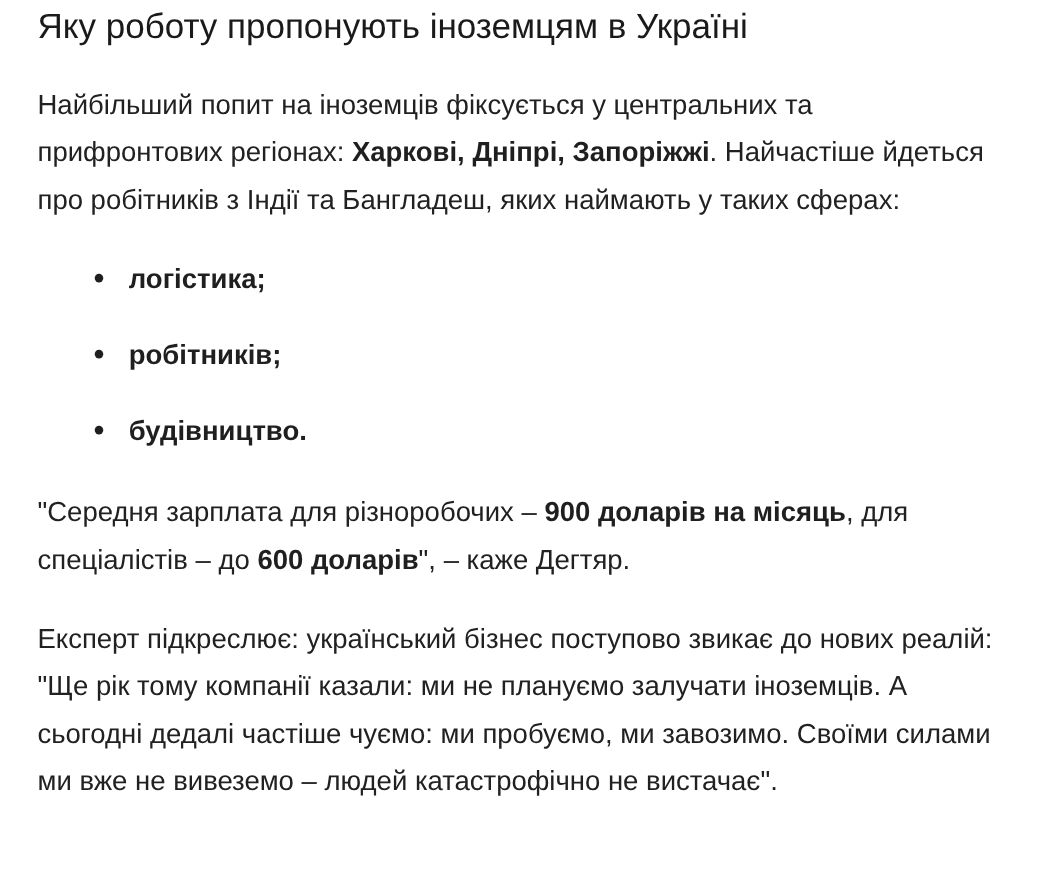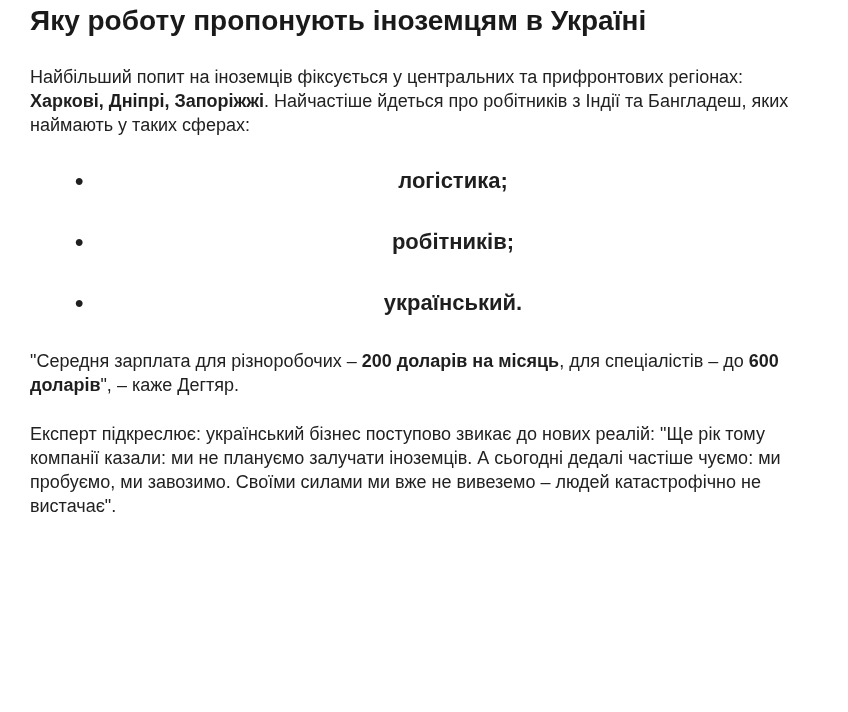--- a/index.html
+++ b/index.html
@@ -14,39 +14,38 @@
     overflow: hidden;
     font-family: "Liberation Sans", sans-serif;
     color: #212121;
   }
   .article {
     padding: 3px 45px 0 30px;
   }
   .article-title {
     font-size: 28px;
     line-height: 36px;
-    font-weight: 700;
+    font-weight: 400;
     color: #1a1a1a;
     margin: 0 0 26px 0;
   }
   p.body-text {
-    font-size: 18px;
-    line-height: 24px;
+    font-size: 22px;
+    line-height: 38px;
     font-weight: 400;
     margin: 0 0 25px 0;
   }
   p.body-text strong, .bullet-list li {
     font-weight: 700;
     color: #1f1f1f;
   }
   ul.bullet-list {
     list-style: none;
     margin: 0 0 27px 0;
     padding: 0 0 0 73px;
-    text-align: center;
   }
   ul.bullet-list li {
     position: relative;
     font-size: 22px;
     line-height: 38px;
     margin-bottom: 23px;
   }
   ul.bullet-list li:last-child {
     margin-bottom: 0;
   }
@@ -65,20 +64,20 @@
 
 <div class="article">
 
   <h1 class="article-title">Яку роботу пропонують іноземцям в Україні</h1>
 
   <p class="body-text"><span>Найбільший попит на іноземців фіксується у центральних та прифронтових регіонах: </span><strong>Харкові, Дніпрі, Запоріжжі</strong><span>. Найчастіше йдеться про робітників з Індії та Бангладеш, яких наймають у таких сферах:</span></p>
 
   <ul class="bullet-list">
     <li>логістика;</li>
     <li>робітників;</li>
-    <li>український.</li>
+    <li>будівництво.</li>
   </ul>
 
-  <p class="body-text"><span>"Середня зарплата для різноробочих – </span><strong>200 доларів на місяць</strong><span>, для спеціалістів – до </span><strong>600 доларів</strong><span>", – каже Дегтяр.</span></p>
+  <p class="body-text"><span>"Середня зарплата для різноробочих – </span><strong>900 доларів на місяць</strong><span>, для спеціалістів – до </span><strong>600 доларів</strong><span>", – каже Дегтяр.</span></p>
 
   <p class="body-text"><span>Експерт підкреслює: український бізнес поступово звикає до нових реалій: "Ще рік тому компанії казали: ми не плануємо залучати іноземців. А сьогодні дедалі частіше чуємо: ми пробуємо, ми завозимо. Своїми силами ми вже не вивеземо – людей катастрофічно не вистачає".</span></p>
 
 </div>
 
 </body></html>

